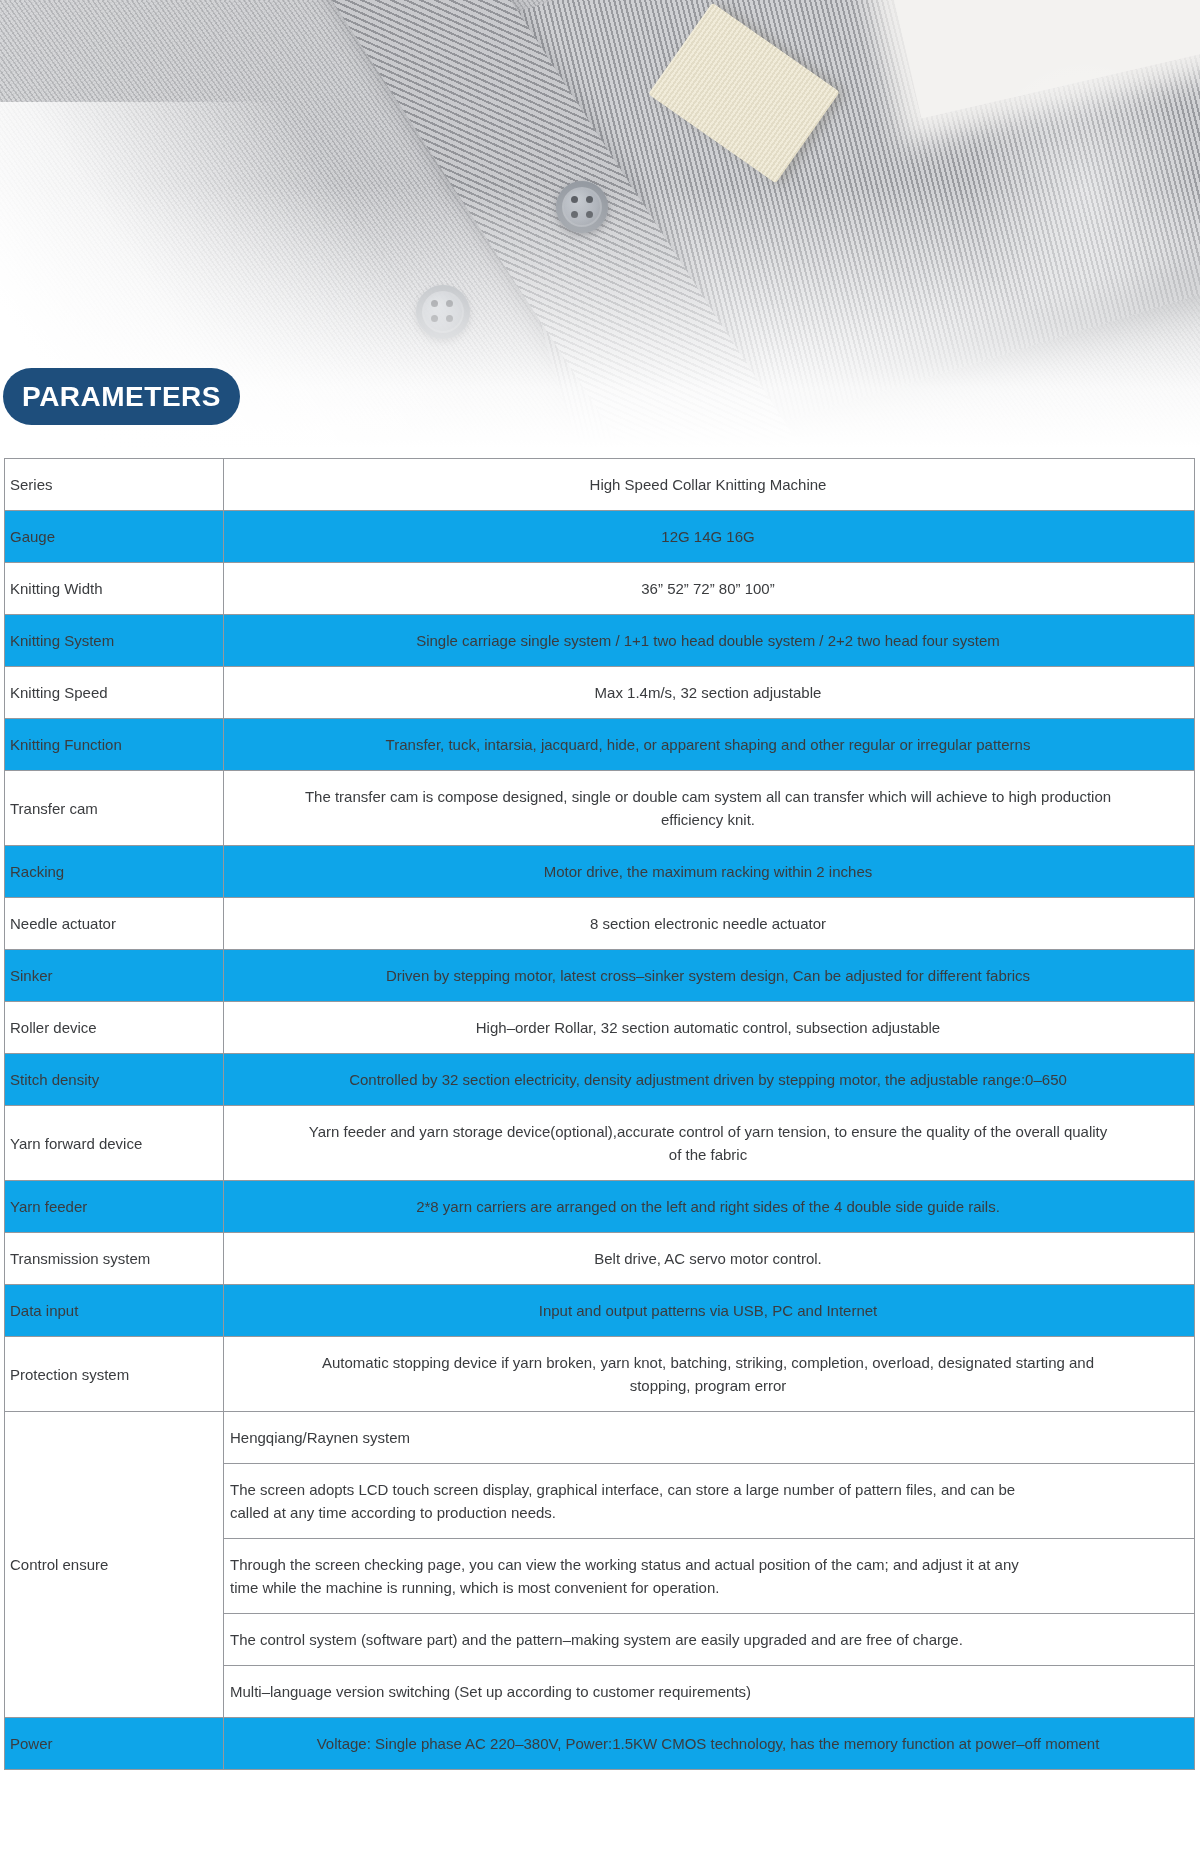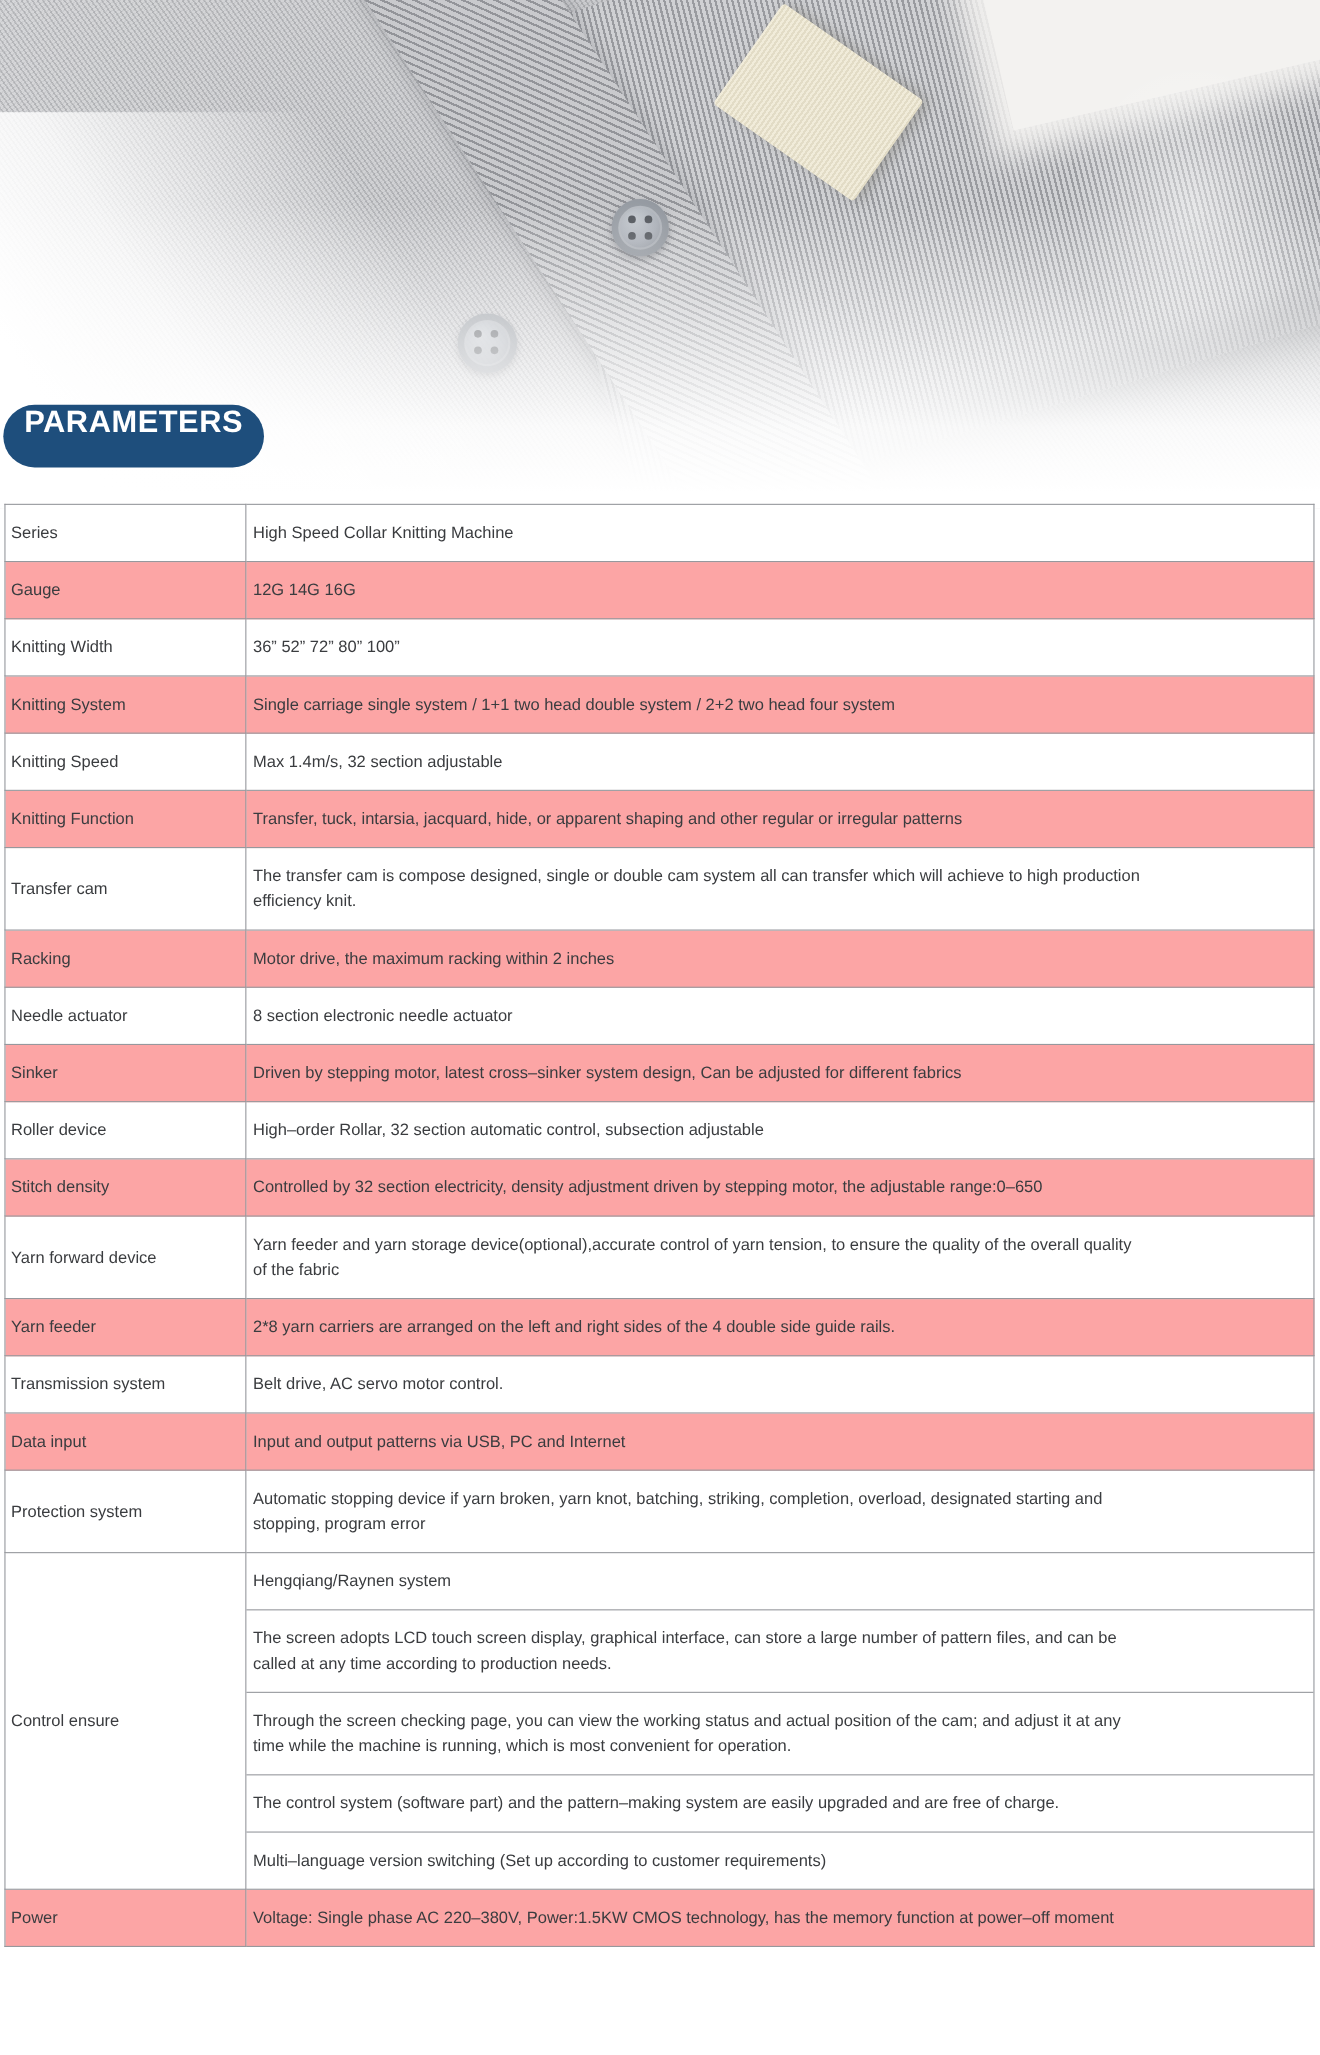--- a/index.html
+++ b/index.html
@@ -43,31 +43,31 @@
   .btn2{left:416px;top:285px;width:54px;height:54px;opacity:0.92;}
   .hole{position:absolute;width:7px;height:7px;border-radius:50%;background:#51555b;}
   .h-a{left:15px;top:15px;} .h-b{left:30px;top:15px;} .h-c{left:15px;top:30px;} .h-d{left:30px;top:30px;}
   .fade-bottom{position:absolute;inset:0;
     background:linear-gradient(to bottom, rgba(255,255,255,0) 40%, rgba(255,255,255,0.55) 66%, rgba(255,255,255,0.92) 84%, #ffffff 97%);}
   .fade-left{position:absolute;left:0;bottom:0;width:760px;height:360px;
     background:linear-gradient(58deg, #ffffff 10%, rgba(255,255,255,0.8) 26%, rgba(255,255,255,0) 52%);}
 
   
   .badge{position:absolute;left:3px;top:368px;width:237px;height:57px;border-radius:29px;
-    background:#1e4e7c;color:#ffffff;display:flex;justify-content:center;
+    background:#1e4e7c;color:#ffffff;display:flex;align-items:center;justify-content:center;
     font-size:28px;font-weight:bold;letter-spacing:0.5px;z-index:5;}
 
   
   table.spec{position:absolute;left:4px;top:458px;width:1191px;border-collapse:collapse;
     table-layout:fixed;z-index:4;background:#ffffff;}
   table.spec td{border:1px solid #96989d;font-size:15px;line-height:23px;color:#3a3c3f;
     vertical-align:middle;word-wrap:break-word;}
   td.lbl{width:219px;padding:14px 20px 14px 5px;margin-top:16px;}
-  td.val{padding:14px 8px 14px 6px;white-space:pre-wrap;}
-  tr.shaded td{background:#fca5a5;}
+  td.val{padding:14px 8px 14px 6px;white-space:pre-wrap;text-align:center;}
+  tr.shaded td{background:#0ea5e9;}
   td.valwrap{padding:0;margin-left:15px;}
   .sub{padding:14px 8px 14px 6px;border-bottom:1px solid #96989d;white-space:pre-wrap;}
   .sub:last-child{border-bottom:none;}
 </style>
 </head>
 <body>
 
 <div class="page">
 
   <div class="hero">

